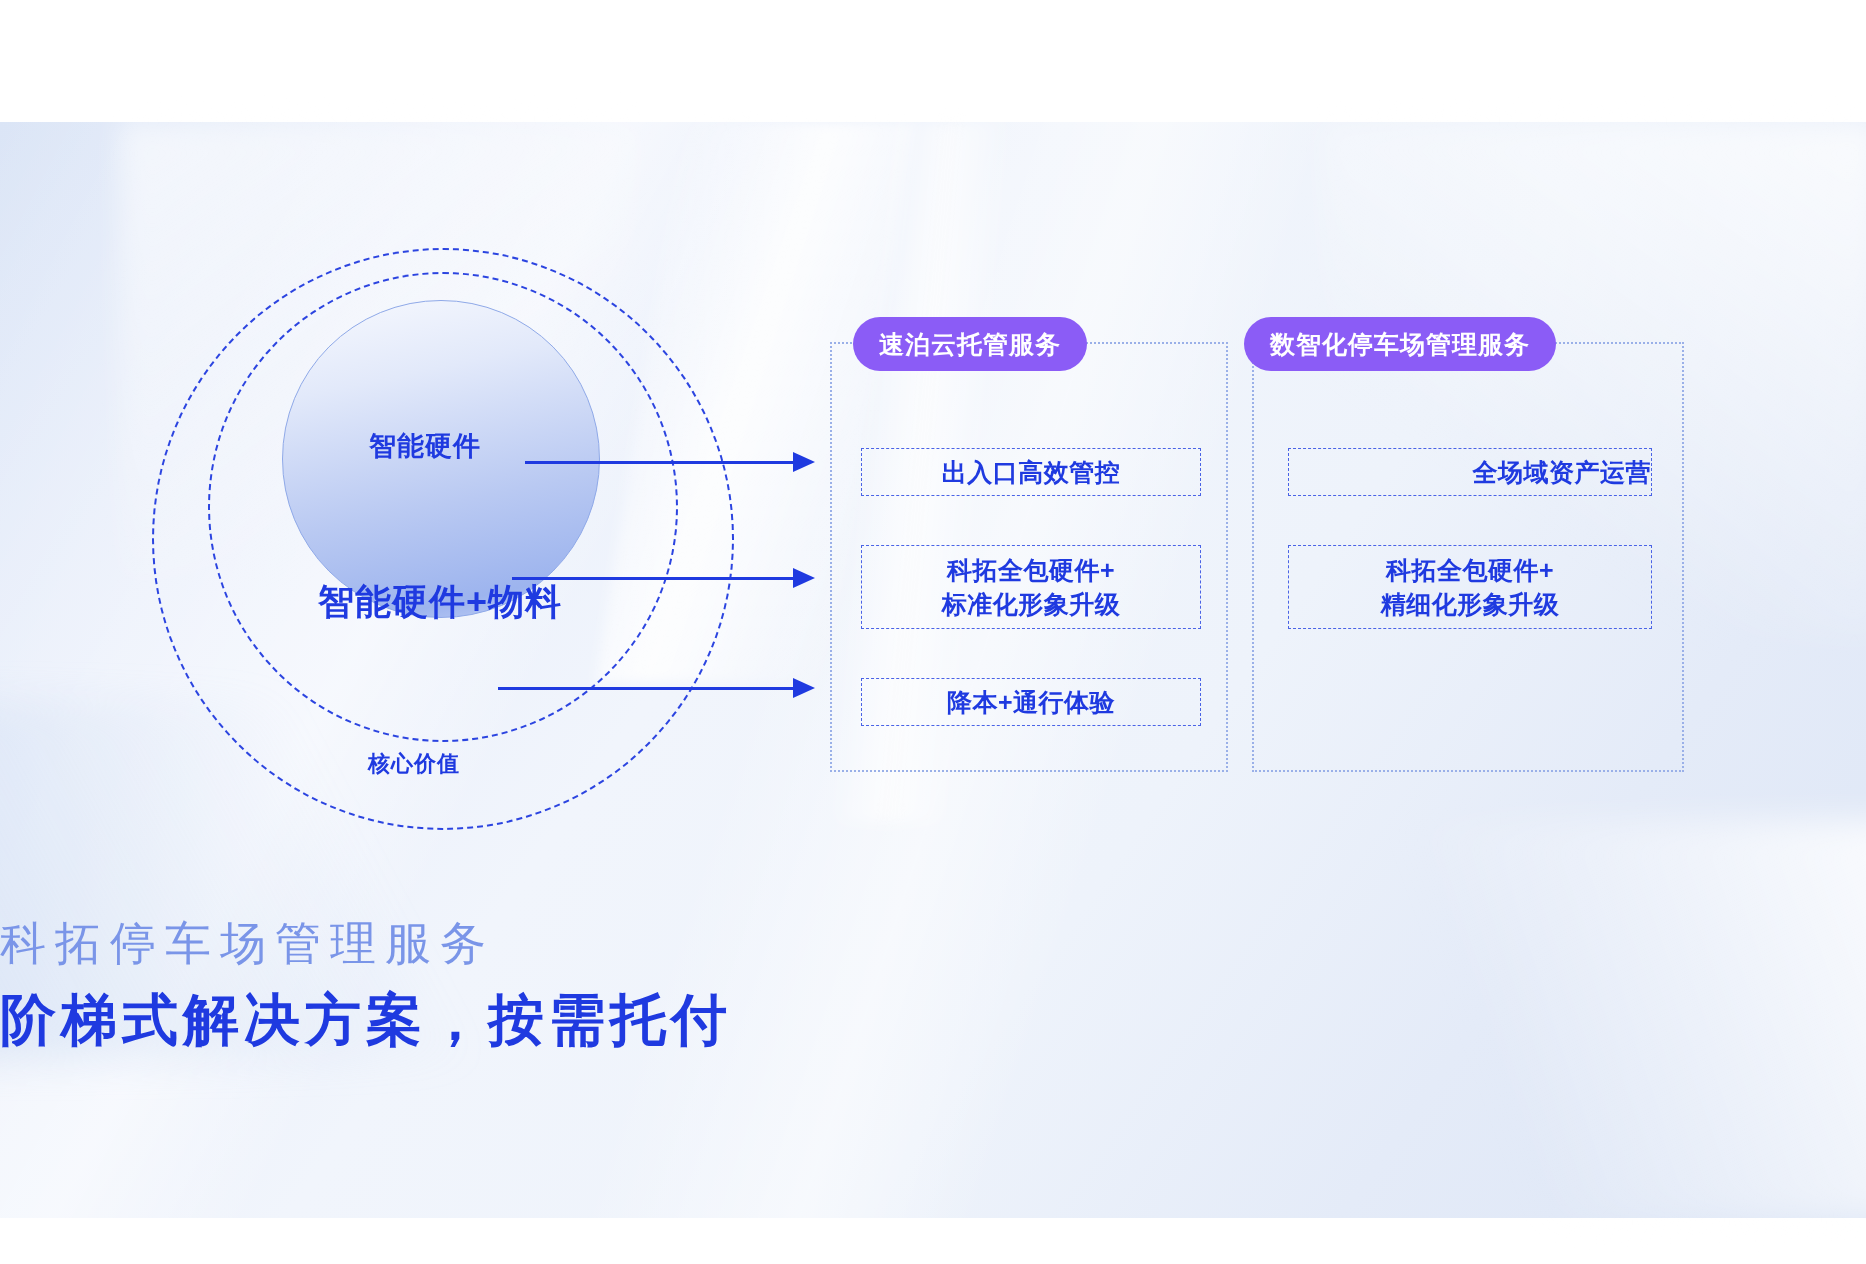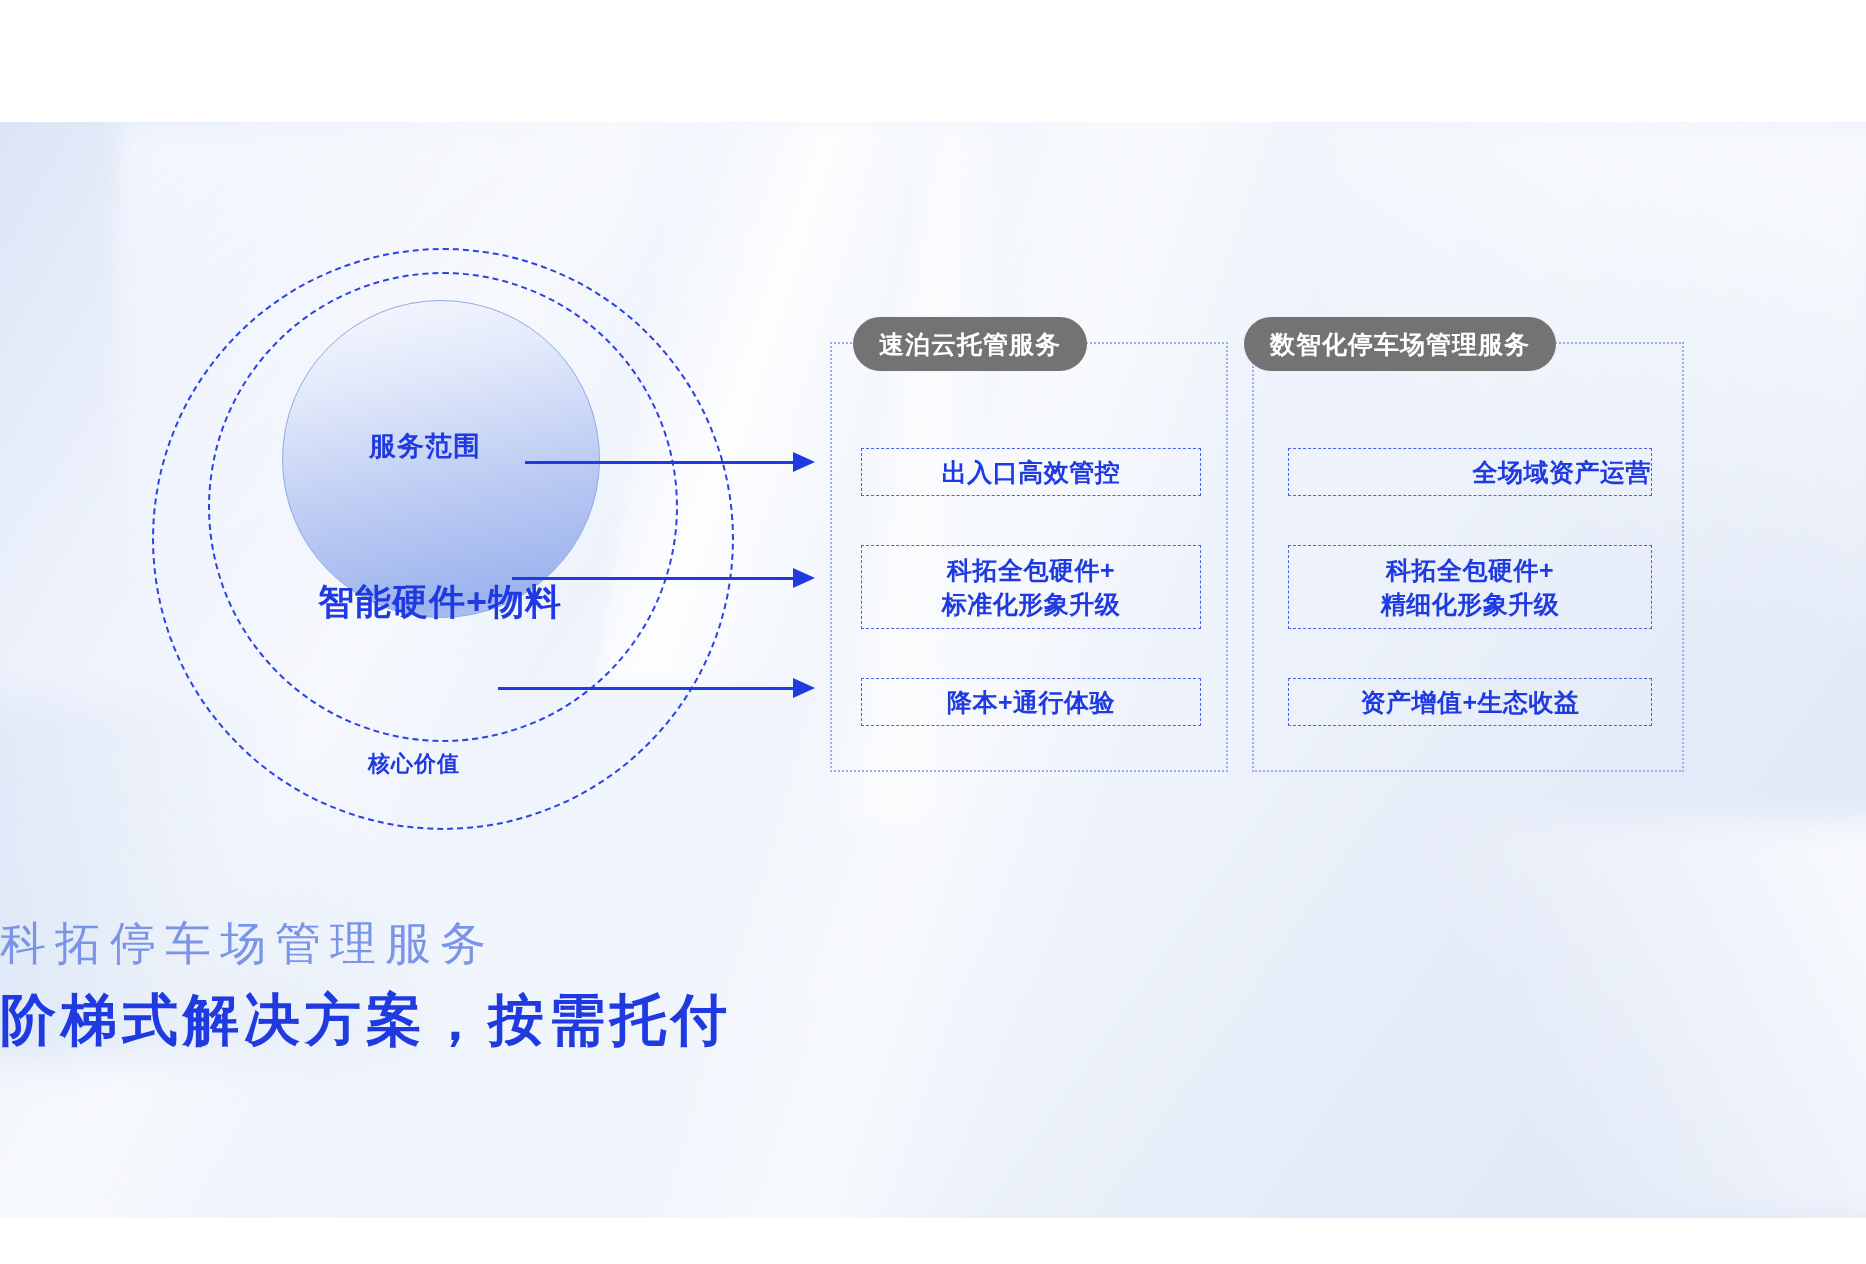--- a/index.html
+++ b/index.html
@@ -67,21 +67,21 @@
   .a1{left:525px;top:452px;width:290px;}
   .a2{left:512px;top:568px;width:303px;}
   .a3{left:498px;top:678px;width:317px;}
 
   
   .col{position:absolute;top:342px;height:430px;border:2px dotted #9ab0e8;box-sizing:border-box;}
   .col-a{left:830px;width:398px;}
   .col-b{left:1252px;width:432px;}
 
   .pill{
-    position:absolute;top:-27px;height:54px;border-radius:27px;background:#737373;
+    position:absolute;top:-27px;height:54px;border-radius:27px;background:#8b5cf6;
     display:flex;align-items:center;justify-content:center;color:#fff;font-weight:bold;
     font-size:25px;letter-spacing:1px;white-space:nowrap;padding:0 26px;box-sizing:border-box;
   }
   .pill-a{left:21px;}
   .pill-b{left:-10px;}
 
   .card{
     position:absolute;border:1.6px dashed #4a63e6;box-sizing:border-box;
     display:flex;flex-direction:column;align-items:center;justify-content:center;
     color:#1f3ae0;font-weight:bold;font-size:25px;line-height:34px;letter-spacing:.5px;
@@ -109,21 +109,21 @@
   <div class="streak s2"></div>
   <div class="streak s3"></div>
   <div class="streak s4"></div>
   <div class="streak s5"></div>
   <div class="streak s6"></div>
 
   <div class="ring ring-outer"></div>
   <div class="ring ring-mid"></div>
   <div class="ring core"></div>
 
-  <div class="circle-label lbl-1">服务范围</div>
+  <div class="circle-label lbl-1">智能硬件</div>
   <div class="circle-label lbl-2">智能硬件+物料</div>
   <div class="circle-label lbl-3">核心价值</div>
 
   <div class="arrow a1">
     <div class="shaft" style="width:268px"></div>
     <div class="head" style="left:268px"></div>
   </div>
   <div class="arrow a2">
     <div class="shaft" style="width:281px"></div>
     <div class="head" style="left:281px"></div>
@@ -149,21 +149,18 @@
 
   <div class="col col-b">
     <div class="pill pill-b">数智化停车场管理服务</div>
     <div class="card c-b1">
       <span>全场域资产运营</span>
     </div>
     <div class="card c-b2">
       <span>科拓全包硬件+</span>
       <span>精细化形象升级</span>
     </div>
-    <div class="card c-b3">
-      <span>资产增值+生态收益</span>
-    </div>
   </div>
 
   <div class="heading h-sub">科拓停车场管理服务</div>
   <div class="heading h-main">阶梯式解决方案，按需托付</div>
 
 </div>
 
 </body></html>

